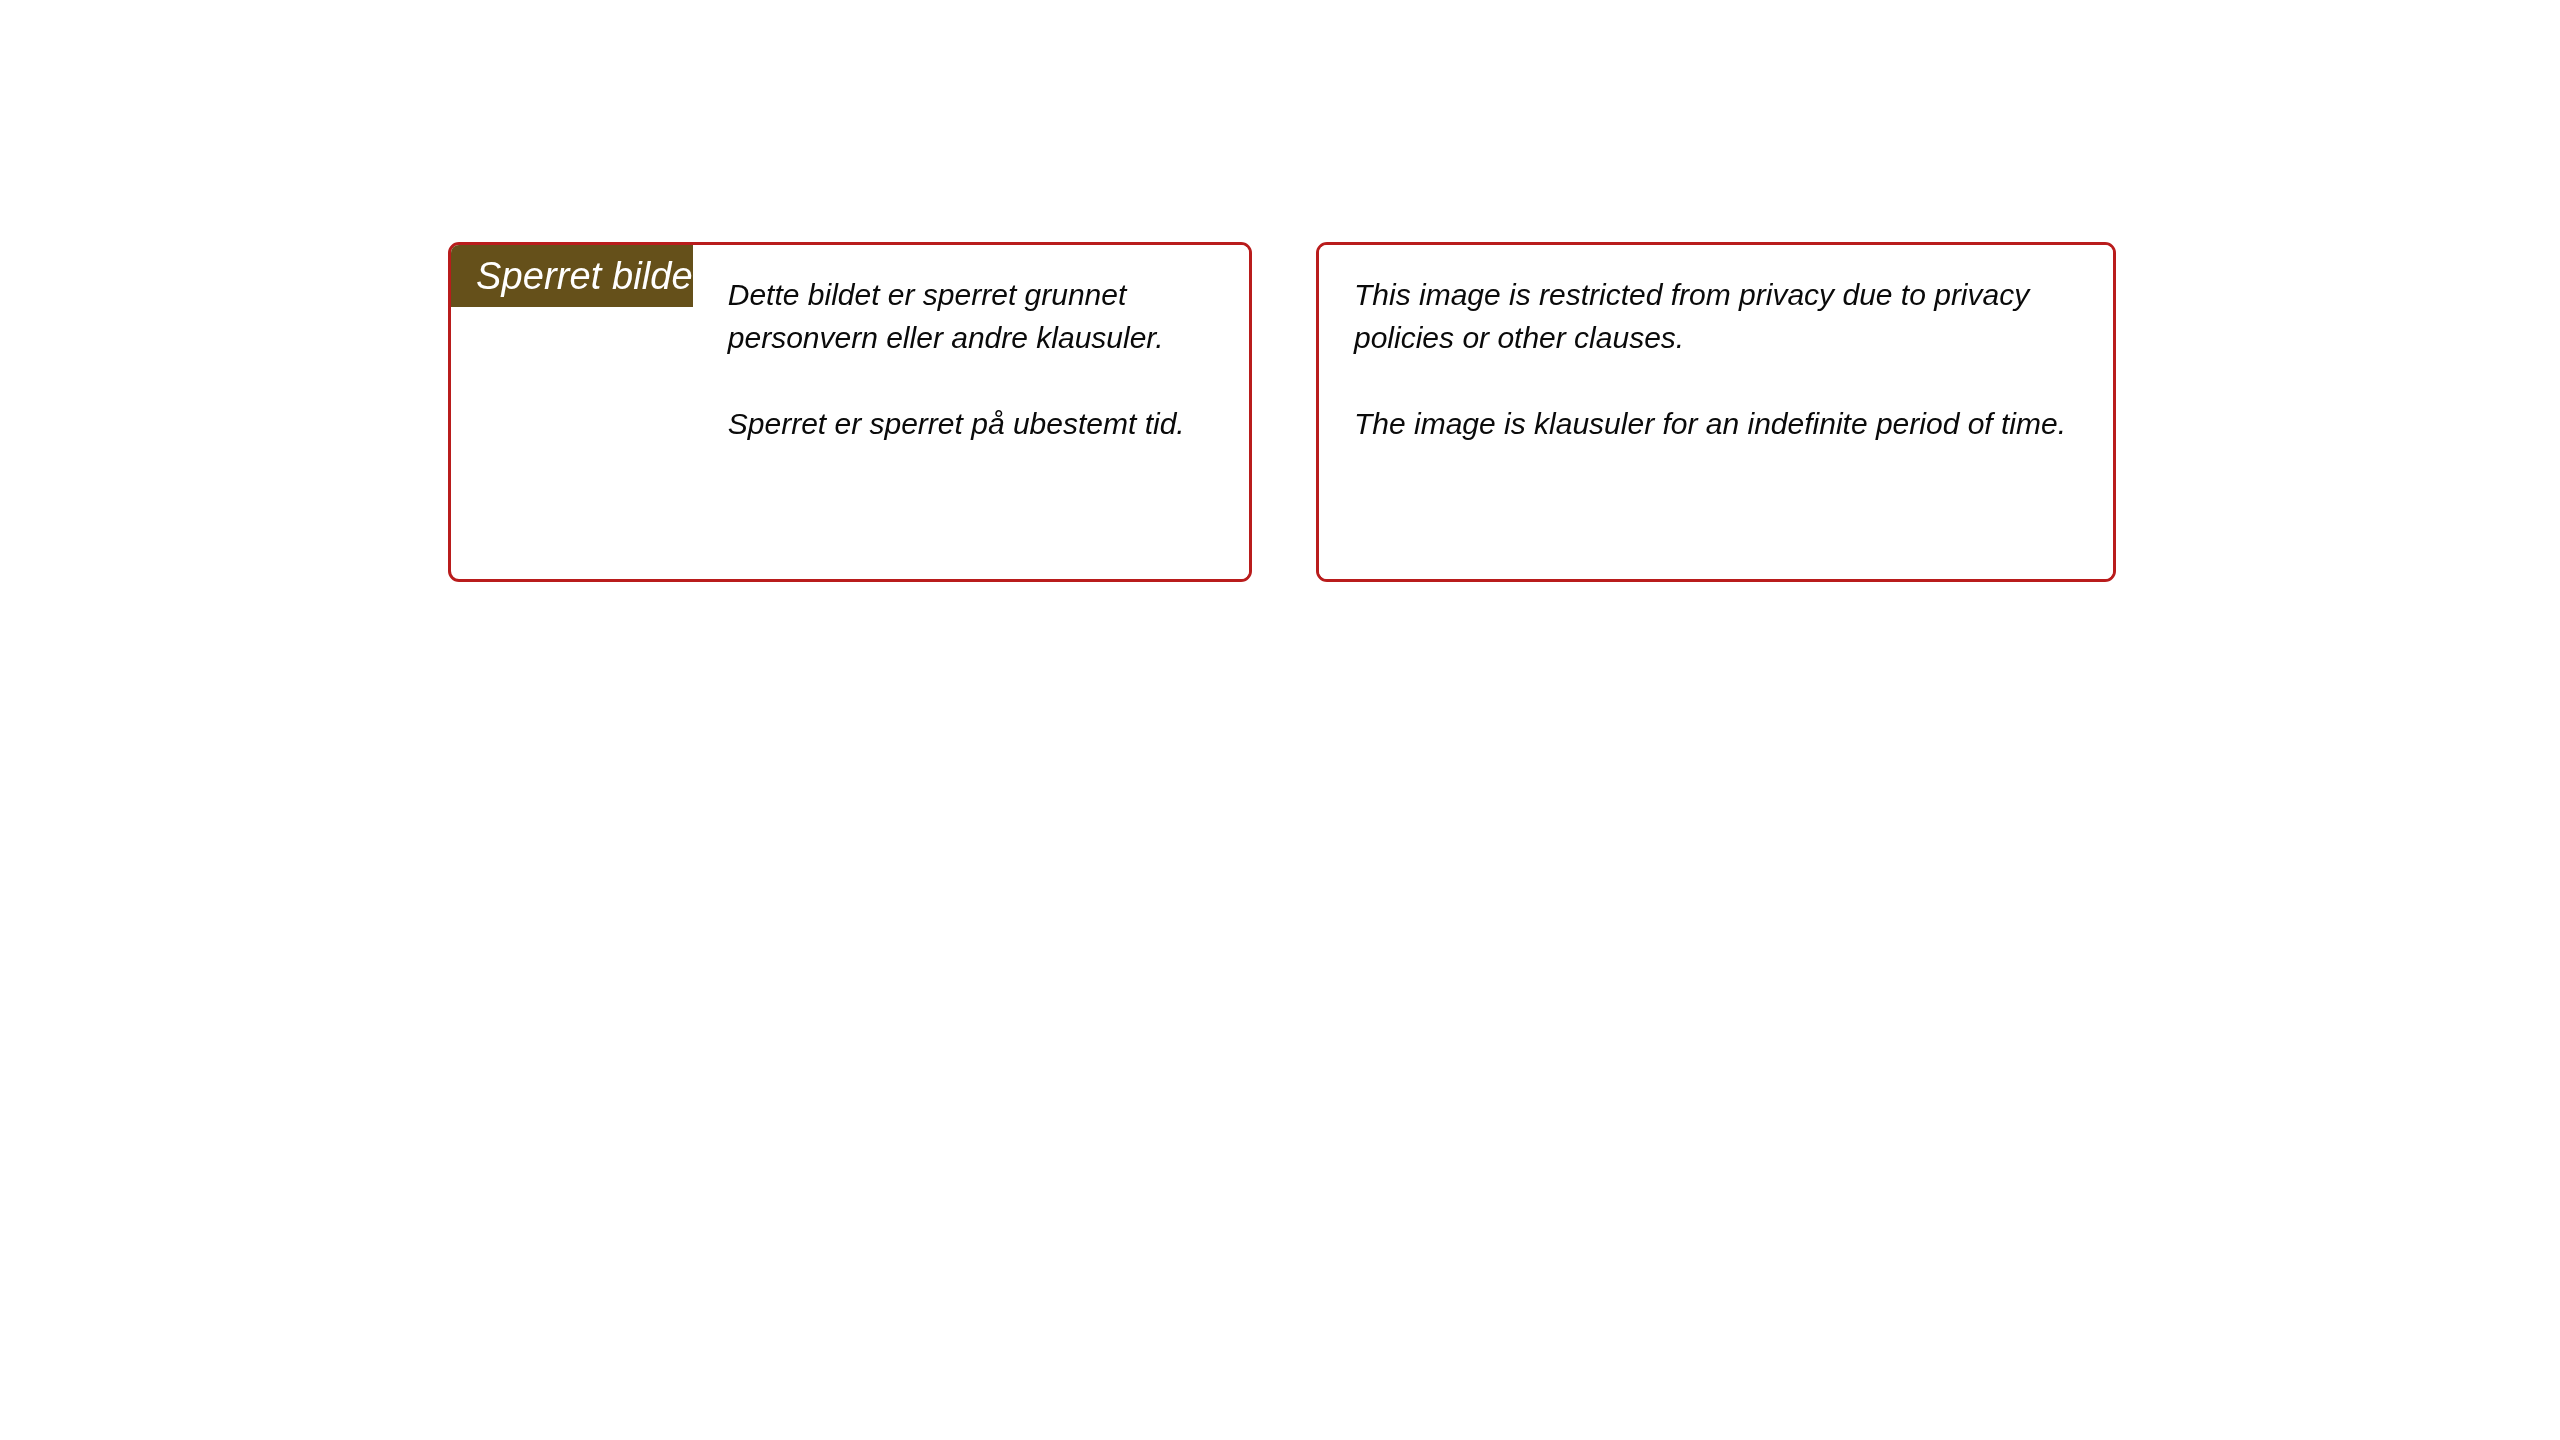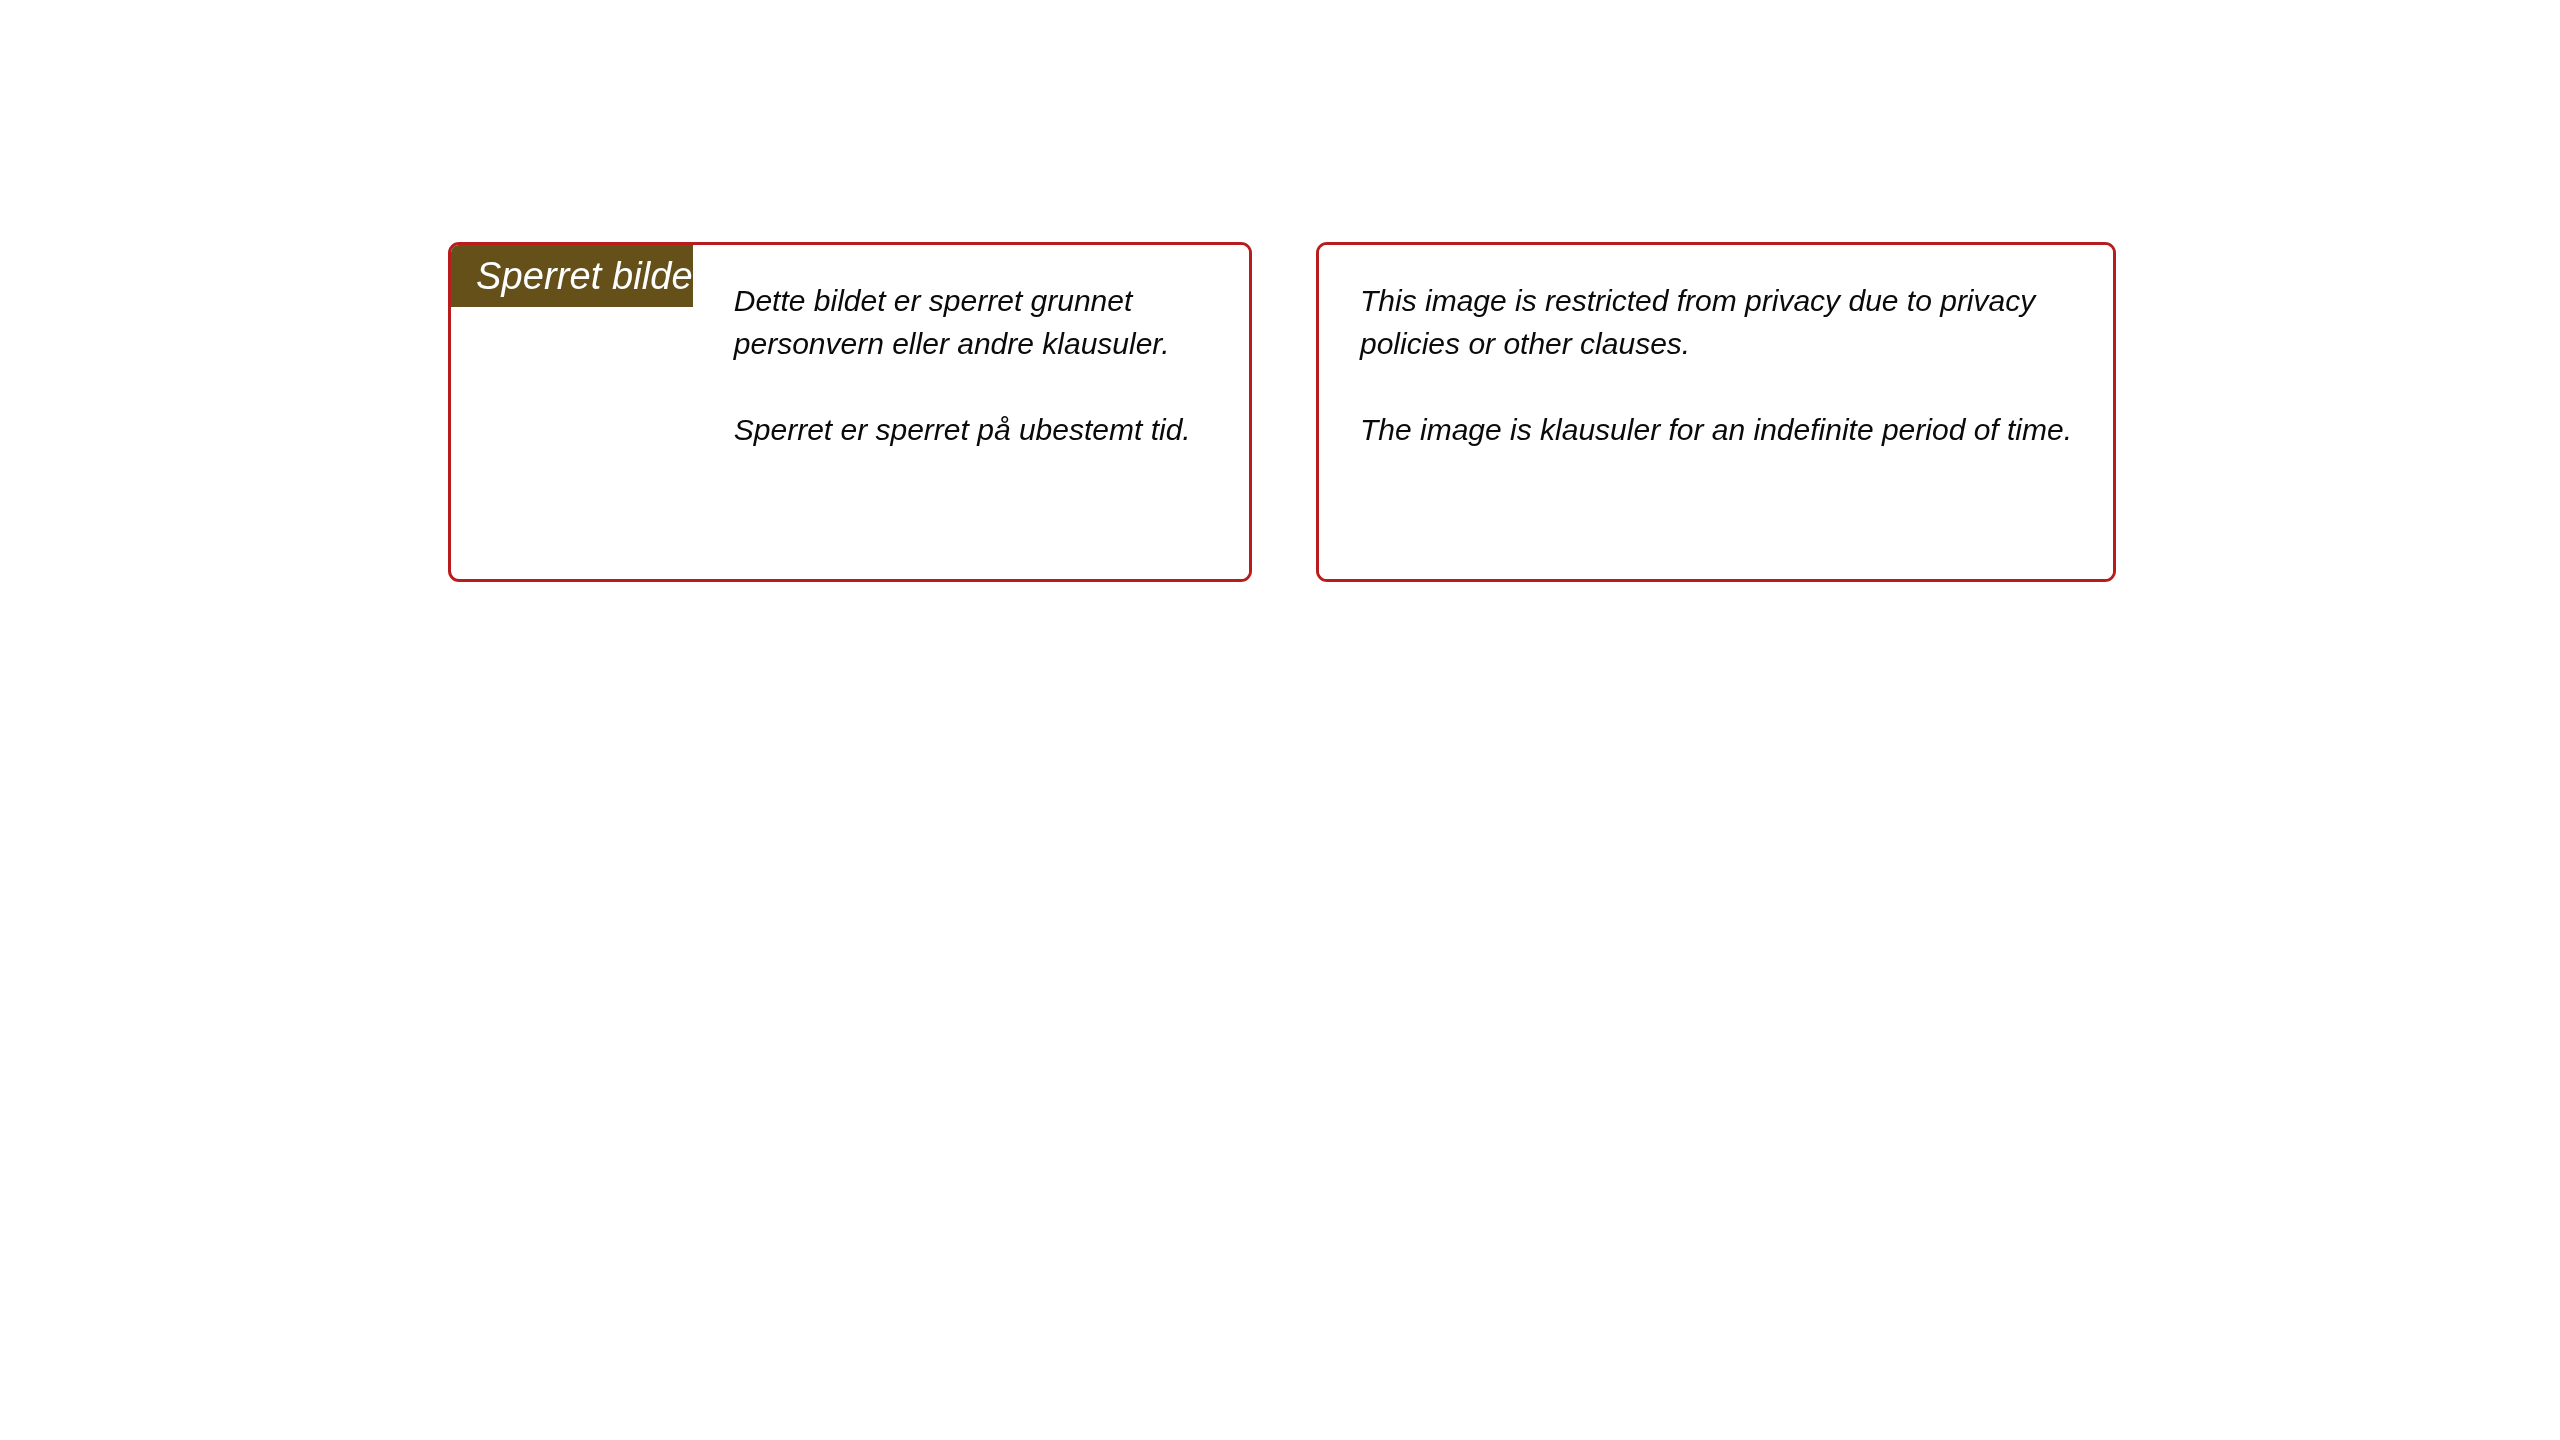--- a/index.html
+++ b/index.html
@@ -73,21 +73,21 @@
     flex: 1 1 auto;
     background: #ffffff;
     padding: 20px 24px 0 27px;
     box-sizing: border-box;
   }
 
   .notice-paragraph {
     font-size: 30px;
     line-height: 43px;
     color: #0a0a0a;
-    margin: 14px;
+    margin: 8px;
     max-width: 740px;
   }
 
   .notice-paragraph + .notice-paragraph {
     margin-top: 43px;
   }
 
   .card-en .notice-paragraph {
     max-width: 742px;
   }

